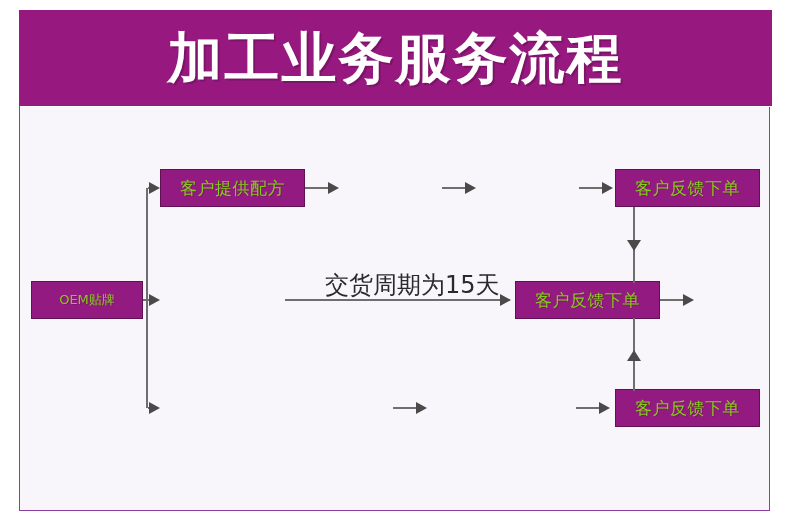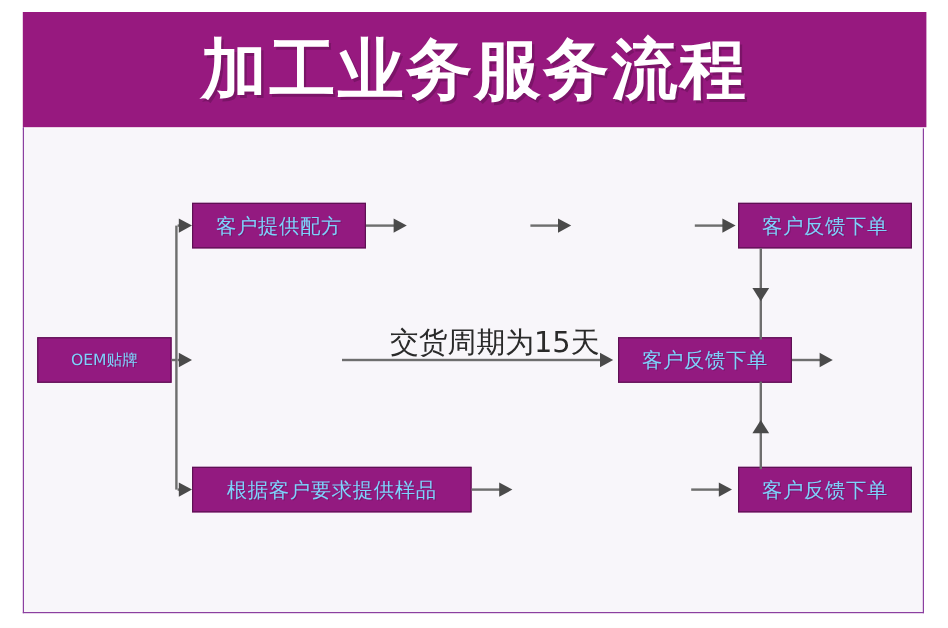--- a/index.html
+++ b/index.html
@@ -47,21 +47,21 @@
     content:"";
     position:absolute;left:-1px;top:-1px;
     width:1px;height:2px;background:#8B3FA0;
   }
 
   
   .node{
     position:absolute;
     background:#931A80;
     border:1px solid #5E1153;
-    color:#7dd3fc;
+    color:#84cc16;
     font-size:17px;
     font-weight:normal;
     display:flex;align-items:center;justify-content:center;
     box-sizing:border-box;
     white-space:nowrap;
     letter-spacing:0.5px;
     text-shadow:1px 1px 0 rgba(0,0,0,0.15);
   }
   .node.latin{ font-size:13px; letter-spacing:0px; }
 
@@ -120,21 +120,20 @@
 
   <div id="chart-frame">
 
     <div class="node latin" style="left:11px;top:174px;width:112px;height:38px;">OEM贴牌</div>
 
     <div class="node" style="left:140px;top:62px;width:145px;height:38px;">客户提供配方</div>
     <div class="node" style="left:595px;top:62px;width:145px;height:38px;">客户反馈下单</div>
 
     <div class="node" style="left:495px;top:174px;width:145px;height:38px;">客户反馈下单</div>
 
-    <div class="node" style="left:140px;top:282px;width:233px;height:38px;">根据客户要求提供样品</div>
     <div class="node" style="left:595px;top:282px;width:145px;height:38px;">客户反馈下单</div>
 
     <div class="hline" style="left:123px;top:192px;width:4px;"></div>
     <div class="vline" style="left:126px;top:81px;height:220px;"></div>
 
     <div class="hline" style="left:128px;top:80px;width:6px;"></div>
     <div class="arrow-r" style="left:129px;top:75px;"></div>
 
     <div class="hline" style="left:128px;top:192px;width:6px;"></div>
     <div class="arrow-r" style="left:129px;top:187px;"></div>

